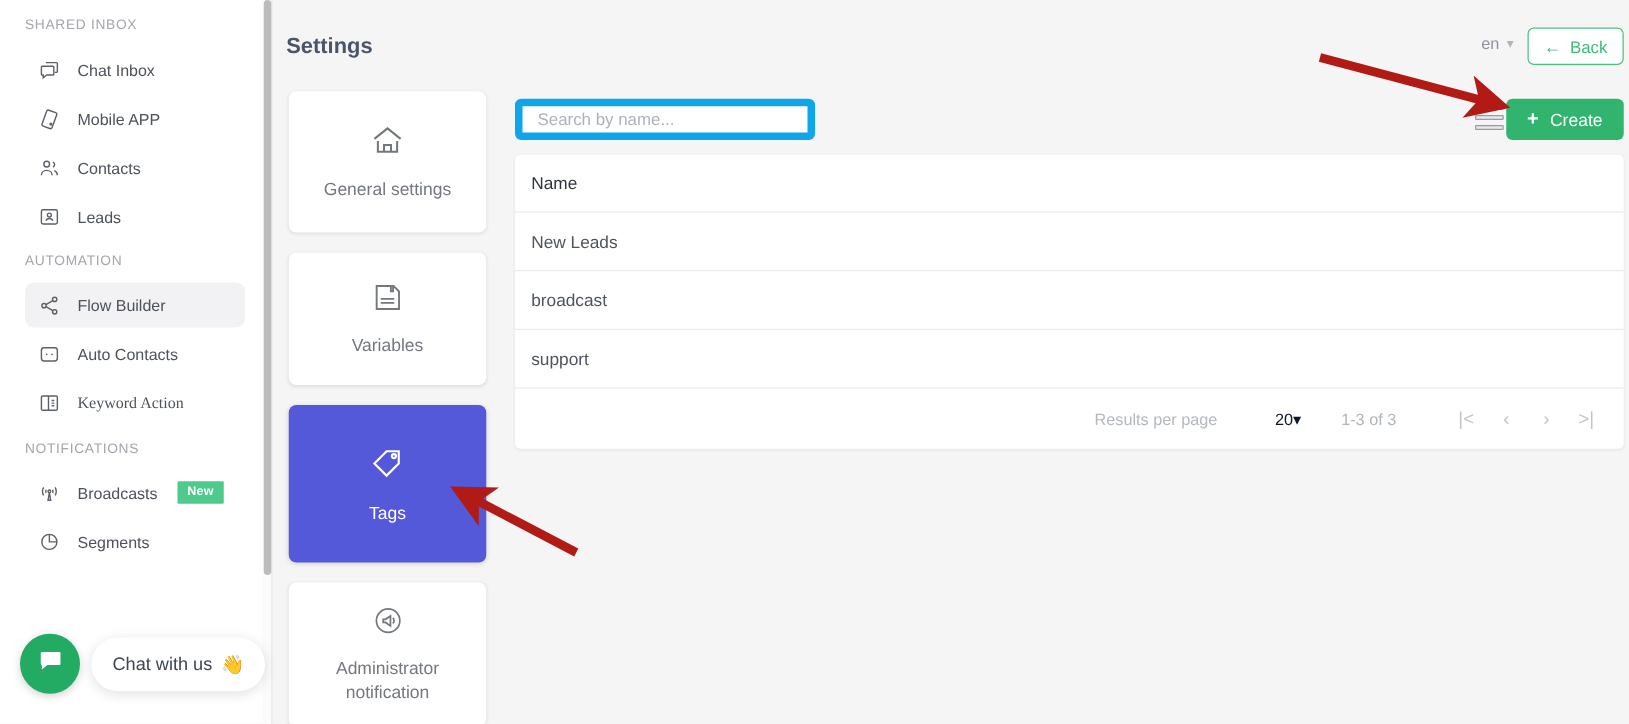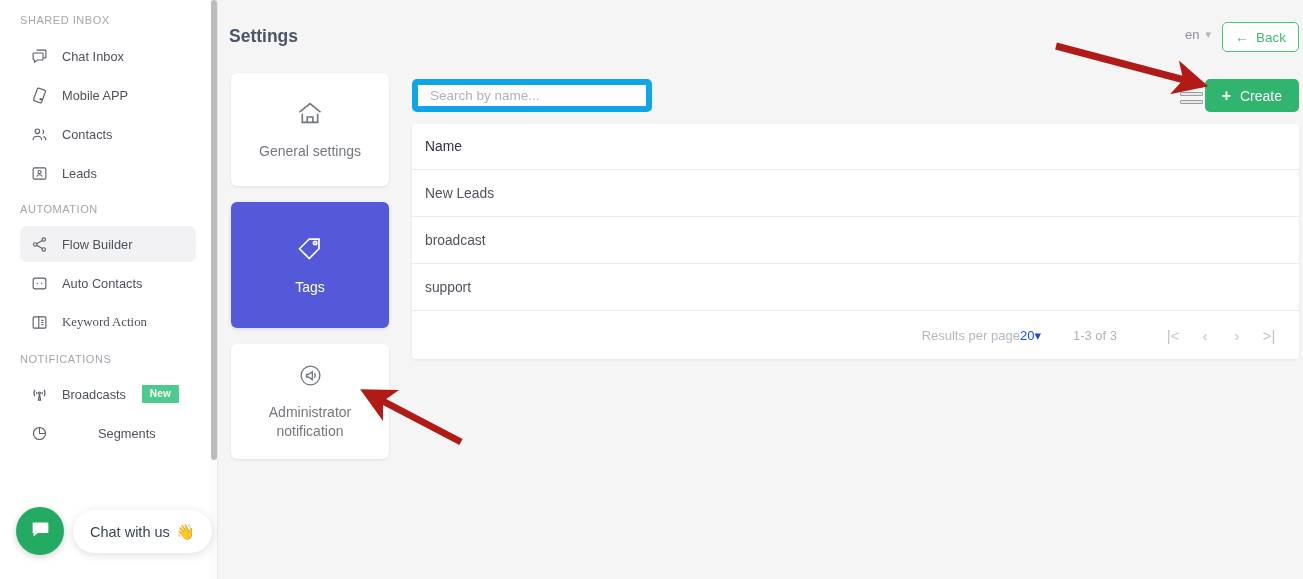--- a/index.html
+++ b/index.html
@@ -265,21 +265,21 @@
     cursor: pointer;
   }
   .t-foot {
     height: 48px;
     display: flex; align-items: center; justify-content: flex-end;
     padding-right: 14px;
     font-size: 13px;
     color: #b4b8bf;
   }
   .t-foot .rpp { }
-  .t-foot .rpp-val { color: #1d4ed8; cursor: pointer; margin-right: 32px; }
+  .t-foot .rpp-val { color: #0f172a; cursor: pointer; margin-right: 32px; margin-left: 46px; }
   .t-foot .range { color: #b0b4bb; margin-right: 40px; }
   .t-foot .pg {
     width: 32px; text-align: center;
     color: #c0c4ca; font-size: 15px;
     cursor: pointer;
   }
 
   
   .arrow-layer {
     position: absolute; left:0; top:0;
@@ -384,21 +384,21 @@
           <path d="M5.5 5.5a9 9 0 0 0 0 9M18.5 5.5a9 9 0 0 1 0 9"></path>
           <path d="M8.3 8.3a4.5 4.5 0 0 0 0 3.4M15.7 8.3a4.5 4.5 0 0 1 0 3.4"></path>
           <circle cx="12" cy="10" r="1.5"></circle>
           <path d="M12 11.5 10.5 20h3L12 11.5z"></path>
         </svg>
       </span>
       <span class="nav-label">Broadcasts</span>
       <span class="badge-new">New</span>
     </div>
 
-    <div class="nav-item" style="top:415px;gap:36px;">
+    <div class="nav-item" style="top:415px;">
       <span class="nav-ico">
         <svg width="17" height="17" viewBox="0 0 24 24" fill="none" stroke="currentColor" stroke-width="1.6">
           <circle cx="12" cy="12" r="8.5"></circle>
           <path d="M12 3.5v8.5h8.5"></path>
         </svg>
       </span>
       <span class="nav-label">Segments</span>
     </div>
   </div>
 
@@ -449,20 +449,30 @@
         <span class="c-ico">
           <svg width="28" height="28" viewBox="0 0 24 24" fill="none" stroke="currentColor" stroke-width="1.4">
             <path d="M3 11.2 12 4l9 7.2"></path>
             <path d="M5.4 12.6V20h13.2v-7.4"></path>
             <path d="M9.6 20v-4.6h4.8V20"></path>
           </svg>
         </span>
         <span class="c-label">General settings</span>
       </div>
 
+      <div class="card h2">
+        <span class="c-ico">
+          <svg width="26" height="26" viewBox="0 0 24 24" fill="none" stroke="currentColor" stroke-width="1.4">
+            <path d="M4 3.5h12.5L20.5 7.5V20.5H4z"></path>
+            <path d="M14.5 3.5v4h1.6v-4"></path>
+            <path d="M7 13h10M7 16h10"></path>
+          </svg>
+        </span>
+        <span class="c-label">Variables</span>
+      </div>
 
       <div class="card h3 selected">
         <span class="c-ico">
           <svg width="30" height="30" viewBox="0 0 24 24" fill="none" stroke="currentColor" stroke-width="1.4">
             <path d="M3.6 12.6 11.4 4.8h7.8v7.8l-7.8 7.8z"></path>
             <circle cx="16.1" cy="7.9" r="1.3"></circle>
           </svg>
         </span>
         <span class="c-label">Tags</span>
       </div>

